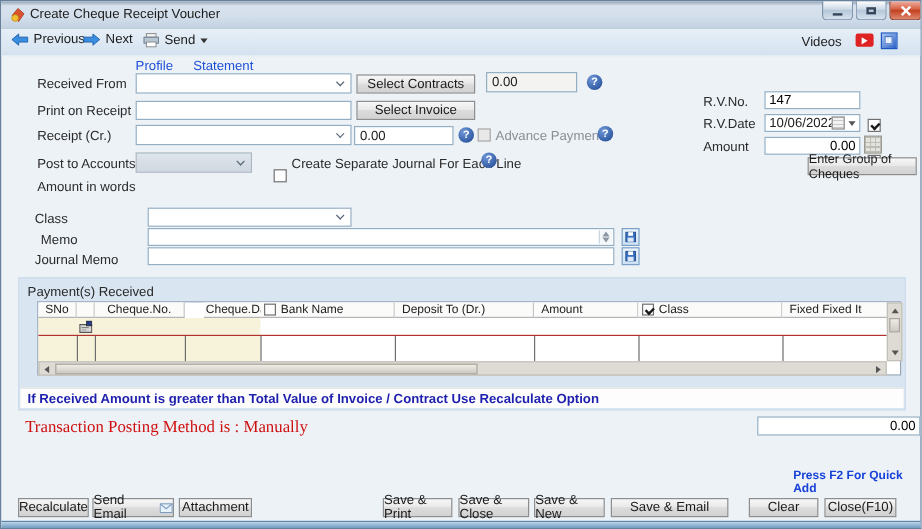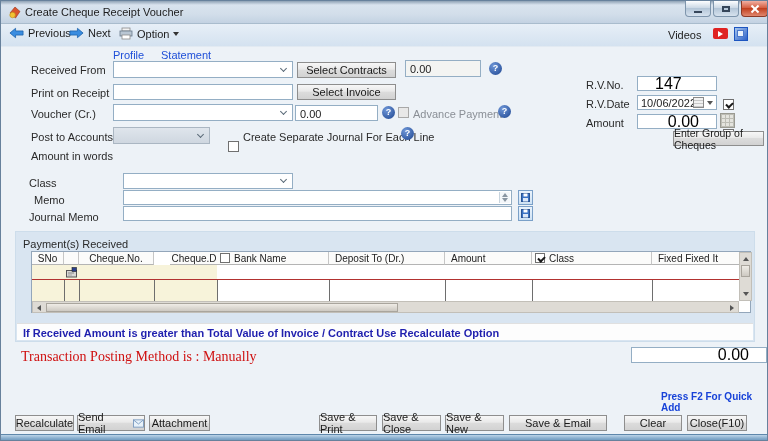--- a/index.html
+++ b/index.html
@@ -33,21 +33,21 @@
   
   .tbox{background:#fff;border:1px solid #94aec4;}
   .combo{background:#fff;border:1px solid #94aec4;}
   .combo .dd{position:absolute;right:1px;top:1px;bottom:1px;width:15px;display:flex;align-items:center;justify-content:center;background:#fff;}
   .chev{width:5px;height:5px;border-right:1px solid #5a6a78;border-bottom:1px solid #5a6a78;transform:rotate(45deg);margin-top:-3px;}
   .combo.disabled{background:linear-gradient(#dfe5ec,#cfd7e0);border-color:#aab6c2;}
   .combo.disabled .dd{background:transparent;}
   .btn{background:linear-gradient(#f7f7f7,#e9e9e9 45%,#dcdcdc 50%,#d2d2d2);
     border:1px solid #8e8e8e;color:#1a1a1a;display:flex;align-items:center;justify-content:center;
     font-size:11px;cursor:pointer;}
-  input.fld{font-family:"Liberation Sans",sans-serif;font-size:16px;padding:0 17px;outline:none;width:100%;height:100%;border:none;background:transparent;}
+  input.fld{font-family:"Liberation Sans",sans-serif;font-size:11px;padding:0 3px;outline:none;width:100%;height:100%;border:none;background:transparent;}
   .cb{width:11px;height:11px;background:#fff;border:1px solid #707070;position:relative;}
   .cb.checked::after{content:"";position:absolute;left:2px;top:2px;width:5px;height:3px;
     border-left:2px solid #1a1a1a;border-bottom:2px solid #1a1a1a;transform:rotate(-45deg);}
   .cb.disabled{background:#e8e8e8;border-color:#a8a8a8;}
   .help{width:13px;height:13px;border-radius:50%;
     background:radial-gradient(circle at 35% 30%,#6f97d8,#1c448f);
     color:#fff;font-size:9px;font-weight:bold;text-align:center;line-height:13px;}
   .help::after{content:"?";}
   .lbl{color:#2a2a2a;}
   .gray{color:#8a8f96;}
@@ -117,21 +117,21 @@
         <path d="M9 1 L15 6 L9 11 L9 8.2 L1 8.2 L1 3.8 L9 3.8 Z" fill="#3b8de0" stroke="#1a5fa8" stroke-width="0.8"></path>
       </svg>
       <span>Next</span>
     </div>
     <div class="abs toolitem" style="left:118px;top:3px;">
       <svg width="14" height="13" viewBox="0 0 14 13">
         <rect x="3" y="1" width="8" height="3" fill="#f2f2f2" stroke="#8a8a8a" stroke-width="0.8"></rect>
         <rect x="1" y="4" width="12" height="5" fill="#b9c6d3" stroke="#68798a" stroke-width="0.8"></rect>
         <rect x="3" y="8" width="8" height="4" fill="#fff" stroke="#8a8a8a" stroke-width="0.8"></rect>
       </svg>
-      <span>Option</span>
+      <span>Send</span>
       <span class="caret-down"></span>
     </div>
     <span class="abs" style="left:667px;top:5px;color:#222;">Videos</span>
     <div class="abs" style="left:712px;top:4px;width:15px;height:11px;background:#df2222;border-radius:2px;display:flex;align-items:center;justify-content:center;">
       <div style="width:0;height:0;border-top:3px solid transparent;border-bottom:3px solid transparent;border-left:5px solid #fff;"></div>
     </div>
     <div class="abs" style="left:733px;top:3px;width:14px;height:14px;border:1px solid #1c55c0;background:linear-gradient(135deg,#a8c6ee,#2d62c8);">
       <div style="position:absolute;left:2px;top:2px;width:7px;height:7px;background:#e8f1fc;border:1px solid #4a78cc;"></div>
     </div>
   </div>
@@ -151,21 +151,21 @@
     <span style="padding:2px 4px;display:block;">0.00</span>
   </div>
   <div class="abs help" style="left:488px;top:61px;"></div>
 
   <span class="abs lbl" style="left:30px;top:86px;">Print on Receipt</span>
   <div class="abs tbox" style="left:112px;top:83px;width:180px;height:16px;">
     <input class="fld" value="" style="">
   </div>
   <div class="abs btn" style="left:296px;top:83px;width:99px;height:16px;">Select Invoice</div>
 
-  <span class="abs lbl" style="left:30px;top:107px;">Voucher (Cr.)</span>
+  <span class="abs lbl" style="left:30px;top:107px;">Receipt (Cr.)</span>
   <div class="abs combo" style="left:112px;top:103px;width:180px;height:17px;">
     <span style="padding:2px 3px;display:block;"></span>
     <div class="dd">
         <div class="chev"></div>
       </div>
   </div>
   <div class="abs tbox" style="left:294px;top:104px;width:83px;height:16px;">
     <span style="padding:2px 4px;display:block;">0.00</span>
   </div>
   <div class="abs help" style="left:381px;top:105px;"></div>

